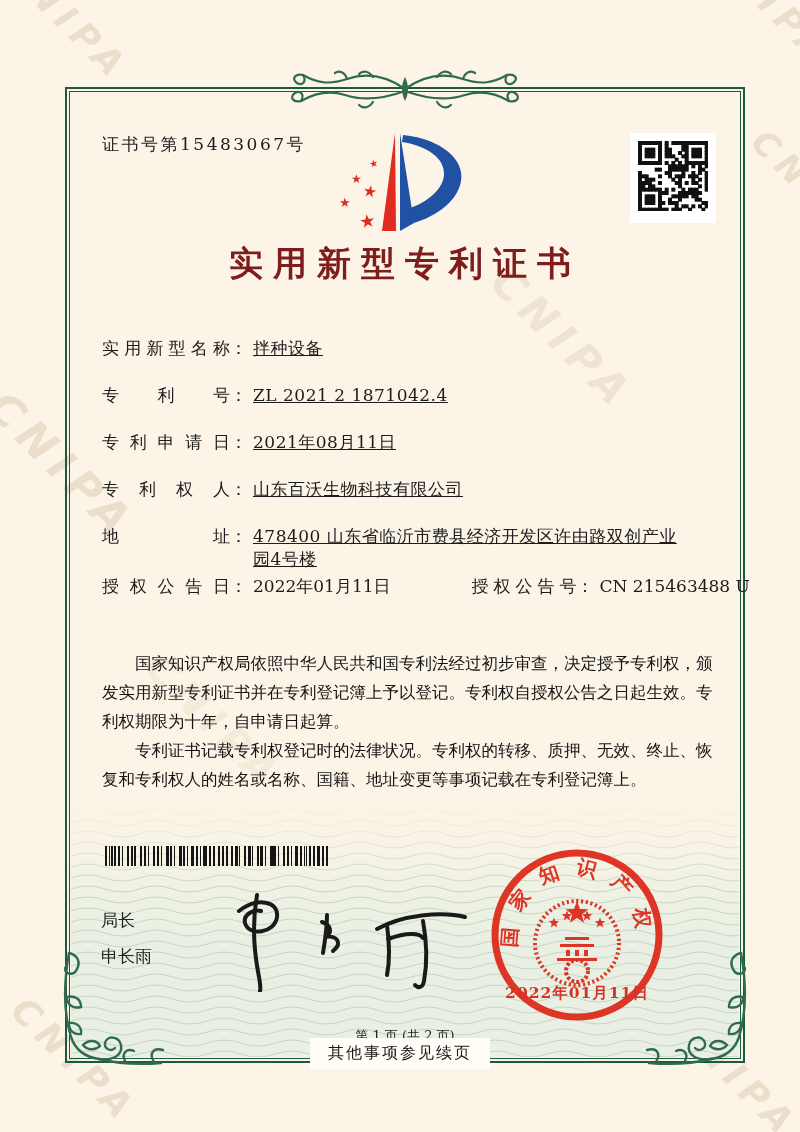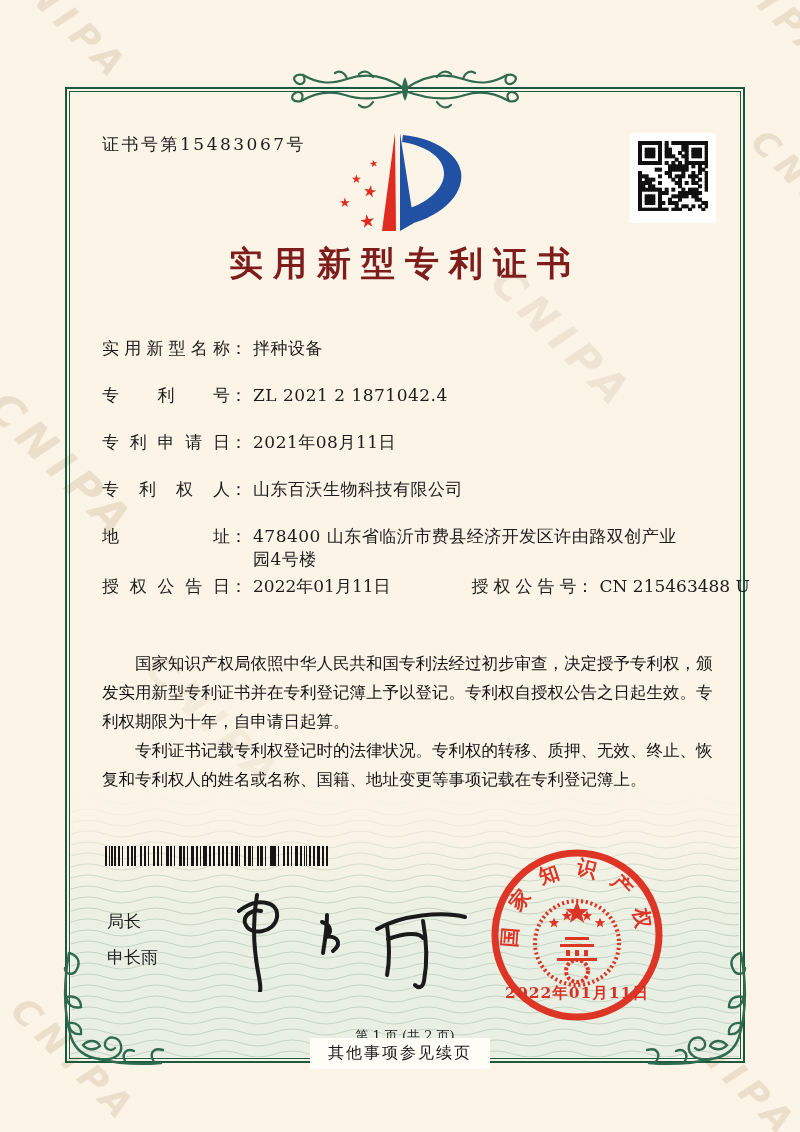--- a/index.html
+++ b/index.html
@@ -38,37 +38,37 @@
     font-size:34px;font-weight:bold;letter-spacing:10px;color:#7f1d1d;
   }
   .fields{position:absolute;left:35px;top:248px;width:612px;font-size:17px;}
   .frow{margin-bottom:24px;line-height:23px;}
   .frow.addr{margin-bottom:4px;}
   .flabel{
     display:inline-block;width:128px;vertical-align:top;
     text-align:justify;text-align-last:justify;
   }
   .fcolon{display:inline-block;vertical-align:top;margin-right:6px;}
-  .fvalue{display:inline-block;vertical-align:top;max-width:440px;letter-spacing:.5px;}
+  .fvalue{display:inline-block;vertical-align:top;max-width:440px;letter-spacing:.5px;text-decoration:underline;}
   .grant-row{display:flex;line-height:23px;gap:35px;}
   .grant-pair{white-space:nowrap;}
   .grant-pair.second{margin-left:46px;}
   .paragraphs{
     position:absolute;left:35px;top:560px;width:612px;
     font-size:16.5px;line-height:29px;color:#141414;
   }
   .paragraphs p{margin:0;text-indent:2em;}
   .barcode{
     position:absolute;left:38px;top:757px;width:224px;height:20px;
     background-image:
       repeating-linear-gradient(90deg,#151515 0 2px,transparent 2px 4px,#151515 4px 5px,transparent 5px 9px,#151515 9px 11px,transparent 11px 13px),
       repeating-linear-gradient(90deg,transparent 0 6px,#151515 6px 8px,transparent 8px 17px,#151515 17px 18px,transparent 18px 23px);
   }
-  .signer{position:absolute;left:40px;top:815px;font-size:17px;line-height:36px;
-    font-family:Liberation Serif, serif;color:#222;}
+  .signer{position:absolute;left:34px;top:815px;font-size:17px;line-height:36px;
+    font-family:Liberation Mono, monospace;color:#222;}
   .signature{position:absolute;left:135px;top:788px;}
   .seal{position:absolute;left:420px;top:756px;width:180px;height:180px;opacity:.95;}
   .seal-date{
     position:absolute;left:0;top:138px;width:100%;text-align:center;
     color:#d5281c;font-size:15.5px;font-weight:bold;letter-spacing:1px;
     font-family:"DejaVu Serif","Liberation Serif",serif;
   }
   .page-info{position:absolute;bottom:16px;left:0;width:100%;text-align:center;font-size:13px;color:#222;}
   .footer-note{position:absolute;top:1038px;left:0;width:100%;text-align:center;z-index:2;font-size:16px;}
   .footer-note span{background:#fffdf6;padding:5px 18px;display:inline-block;letter-spacing:2px;color:#1a1a1a;}

